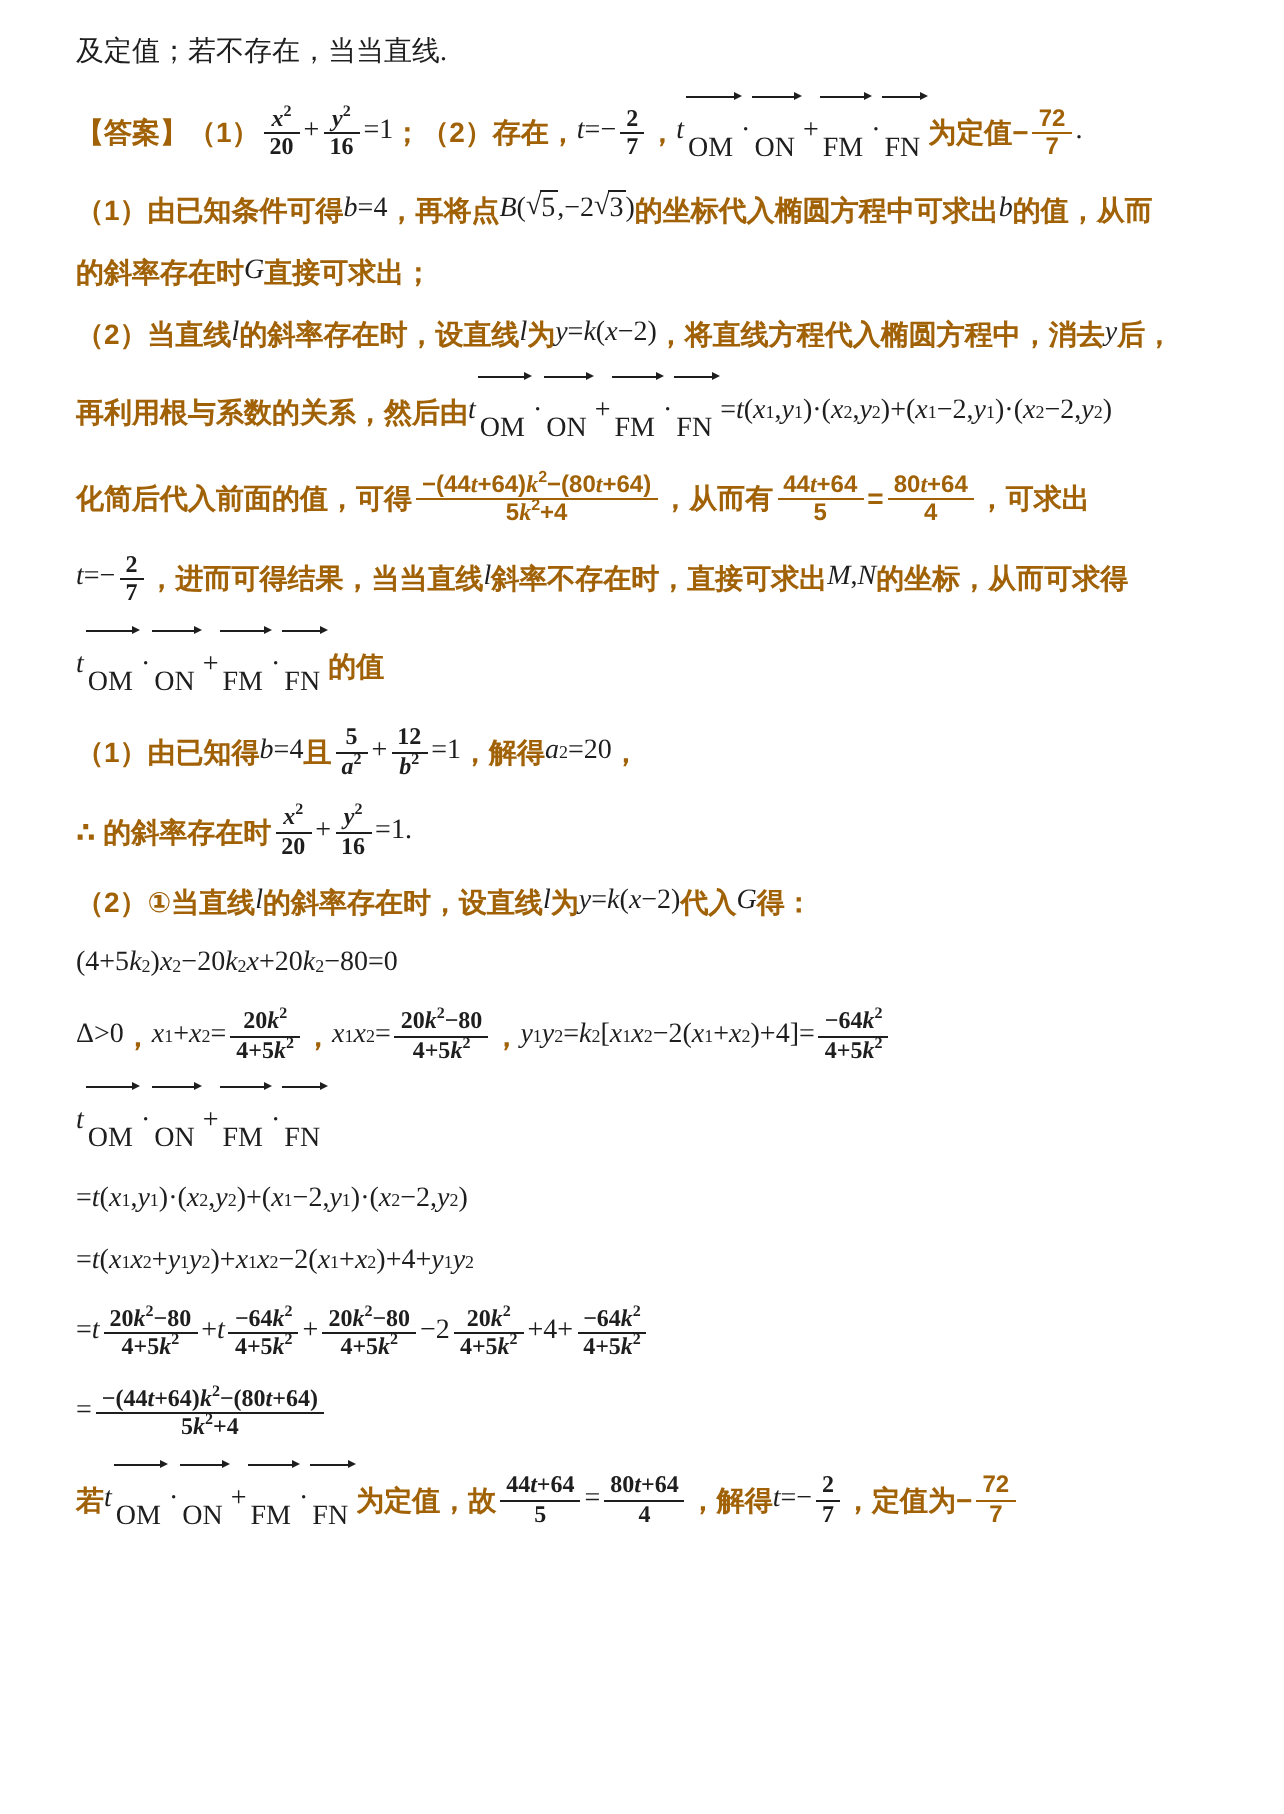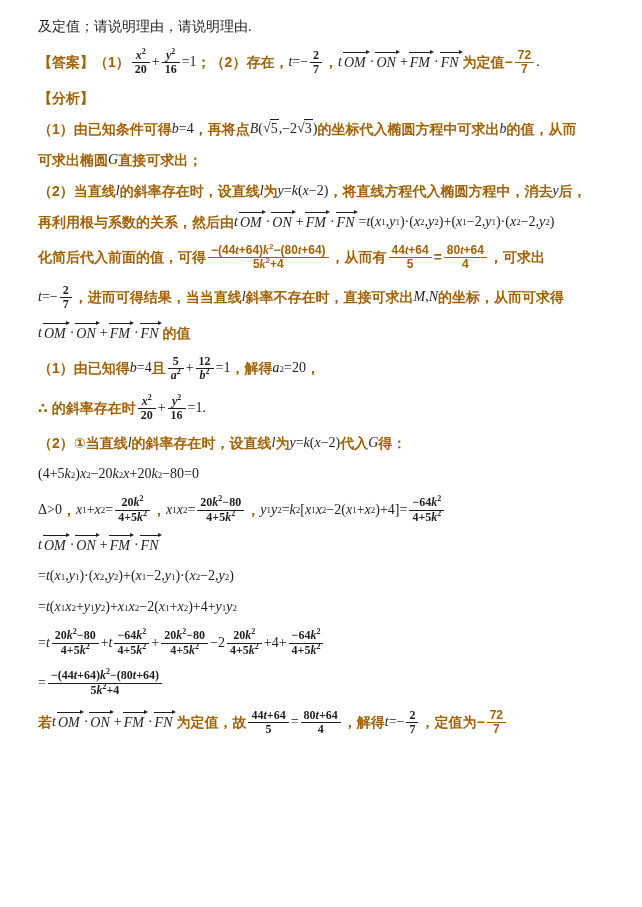--- a/index.html
+++ b/index.html
@@ -19,39 +19,38 @@
   .it{font-style:italic;font-family:"Liberation Serif","DejaVu Serif",serif;}
   sup,sub{line-height:0;font-size:9px;}
   sup{vertical-align:super;}
   sub{vertical-align:sub;}
   
   .frac{display:inline-block;vertical-align:middle;text-align:center;margin:1px 2px;line-height:1.12;font-weight:bold;}
   .frac .fn,.frac .fd{display:block;font-size:12px;padding:0 3px;}
   .frac .fd{border-top:1px solid currentColor;}
   .frac sup,.frac sub{font-size:8px;}
   
-  .vec{position:relative;display:inline-block;font-style:italic;padding:2px 3px 0 1px;margin:0 1px;}
+  .vec{position:relative;display:inline-block;padding:18px 3px 0 1px;margin:0 1px;}
   .vec::before{content:"";position:absolute;left:0;right:3px;top:0;border-top:1px solid currentColor;}
   .vec::after{content:"";position:absolute;right:-1px;top:-2px;width:0;height:0;
     border-top:2.5px solid transparent;border-bottom:2.5px solid transparent;border-left:4px solid currentColor;}
   
   .sq{display:inline-flex;align-items:flex-start;}
   .sq .rad{margin-right:-1px;}
   .sq .sqb{border-top:1px solid currentColor;padding:0 1px;}
 </style>
 </head>
 <body>
 
 <div class="page">
   <div id="doc">
-      <div class="line"><span class="seg">及定值；请说明理由，请说明理由.</span></div>
+      <div class="line"><span class="seg">及定值；若不存在，当当直线.</span></div>
       <div class="line"><span class="seg red">【答案】（1）</span><span class="seg"><span class="frac"><span class="fn"><i class="it">x</i><sup>2</sup></span><span class="fd">20</span></span></span><span class="seg">+</span><span class="seg"><span class="frac"><span class="fn"><i class="it">y</i><sup>2</sup></span><span class="fd">16</span></span></span><span class="seg">=1</span><span class="seg red">；（2）存在，</span><span class="seg"> <i class="it">t</i>=−</span><span class="seg"><span class="frac"><span class="fn">2</span><span class="fd">7</span></span></span><span class="seg red">，</span><span class="seg"> <i class="it">t</i><span class="vec">OM</span>·<span class="vec">ON</span>+<span class="vec">FM</span>·<span class="vec">FN</span> </span><span class="seg red">为定值−</span><span class="seg red"><span class="frac"><span class="fn">72</span><span class="fd">7</span></span></span><span class="seg">.</span></div>
-      <div class="line"><span class="seg red">【分析】</span></div>
       <div class="line"><span class="seg red">（1）由已知条件可得</span><span class="seg"><i class="it">b</i>=4</span><span class="seg red">，再将点</span><span class="seg"><i class="it">B</i>(<span class="sq"><span class="rad">√</span><span class="sqb">5</span></span>,−2<span class="sq"><span class="rad">√</span><span class="sqb">3</span></span>)</span><span class="seg red">的坐标代入椭圆方程中可求出</span><span class="seg"><i class="it">b</i></span><span class="seg red">的值，从而</span></div>
-      <div class="line"><span class="seg red">可求出椭圆</span><span class="seg"><i class="it">G</i></span><span class="seg red">直接可求出；</span></div>
+      <div class="line"><span class="seg red">的斜率存在时</span><span class="seg"><i class="it">G</i></span><span class="seg red">直接可求出；</span></div>
       <div class="line"><span class="seg red">（2）当直线</span><span class="seg"><i class="it">l</i></span><span class="seg red">的斜率存在时，设直线</span><span class="seg"><i class="it">l</i></span><span class="seg red">为</span><span class="seg"><i class="it">y</i>=<i class="it">k</i>(<i class="it">x</i>−2)</span><span class="seg red">，将直线方程代入椭圆方程中，消去</span><span class="seg"><i class="it">y</i></span><span class="seg red">后，</span></div>
       <div class="line"><span class="seg red">再利用根与系数的关系，然后由</span><span class="seg"><i class="it">t</i><span class="vec">OM</span>·<span class="vec">ON</span>+<span class="vec">FM</span>·<span class="vec">FN</span>=<i class="it">t</i>(<i class="it">x</i><sub>1</sub>,<i class="it">y</i><sub>1</sub>)·(<i class="it">x</i><sub>2</sub>,<i class="it">y</i><sub>2</sub>)+(<i class="it">x</i><sub>1</sub>−2,<i class="it">y</i><sub>1</sub>)·(<i class="it">x</i><sub>2</sub>−2,<i class="it">y</i><sub>2</sub>)</span></div>
       <div class="line"><span class="seg red">化简后代入前面的值，可得</span><span class="seg red"><span class="frac"><span class="fn">−(44<i class="it">t</i>+64)<i class="it">k</i><sup>2</sup>−(80<i class="it">t</i>+64)</span><span class="fd">5<i class="it">k</i><sup>2</sup>+4</span></span></span><span class="seg red">，从而有</span><span class="seg red"><span class="frac"><span class="fn">44<i class="it">t</i>+64</span><span class="fd">5</span></span></span><span class="seg red">=</span><span class="seg red"><span class="frac"><span class="fn">80<i class="it">t</i>+64</span><span class="fd">4</span></span></span><span class="seg red">，可求出</span></div>
       <div class="line"><span class="seg"><i class="it">t</i>=−</span><span class="seg"><span class="frac"><span class="fn">2</span><span class="fd">7</span></span></span><span class="seg red">，进而可得结果，当当直线</span><span class="seg"><i class="it">l</i></span><span class="seg red">斜率不存在时，直接可求出</span><span class="seg"><i class="it">M</i>,<i class="it">N</i></span><span class="seg red">的坐标，从而可求得</span></div>
       <div class="line"><span class="seg"><i class="it">t</i><span class="vec">OM</span>·<span class="vec">ON</span>+<span class="vec">FM</span>·<span class="vec">FN</span></span><span class="seg red">的值</span></div>
       <div class="line"><span class="seg red">（1）由已知得</span><span class="seg"><i class="it">b</i>=4</span><span class="seg red">且</span><span class="seg"><span class="frac"><span class="fn">5</span><span class="fd"><i class="it">a</i><sup>2</sup></span></span></span><span class="seg">+</span><span class="seg"><span class="frac"><span class="fn">12</span><span class="fd"><i class="it">b</i><sup>2</sup></span></span></span><span class="seg">=1</span><span class="seg red">，解得</span><span class="seg"><i class="it">a</i><sup>2</sup>=20</span><span class="seg red">，</span></div>
       <div class="line"><span class="seg red">∴ 的斜率存在时</span><span class="seg"><span class="frac"><span class="fn"><i class="it">x</i><sup>2</sup></span><span class="fd">20</span></span></span><span class="seg">+</span><span class="seg"><span class="frac"><span class="fn"><i class="it">y</i><sup>2</sup></span><span class="fd">16</span></span></span><span class="seg">=1.</span></div>
       <div class="line"><span class="seg red">（2）①当直线</span><span class="seg"><i class="it">l</i></span><span class="seg red">的斜率存在时，设直线</span><span class="seg"><i class="it">l</i></span><span class="seg red">为</span><span class="seg"><i class="it">y</i>=<i class="it">k</i>(<i class="it">x</i>−2)</span><span class="seg red">代入</span><span class="seg"><i class="it">G</i></span><span class="seg red">得：</span></div>
       <div class="line"><span class="seg">(4+5<i class="it">k</i><sup>2</sup>)<i class="it">x</i><sup>2</sup>−20<i class="it">k</i><sup>2</sup><i class="it">x</i>+20<i class="it">k</i><sup>2</sup>−80=0</span></div>
       <div class="line"><span class="seg">Δ&gt;0</span><span class="seg red">，</span><span class="seg"> <i class="it">x</i><sub>1</sub>+<i class="it">x</i><sub>2</sub>=</span><span class="seg"><span class="frac"><span class="fn">20<i class="it">k</i><sup>2</sup></span><span class="fd">4+5<i class="it">k</i><sup>2</sup></span></span></span><span class="seg red">，</span><span class="seg"> <i class="it">x</i><sub>1</sub><i class="it">x</i><sub>2</sub>=</span><span class="seg"><span class="frac"><span class="fn">20<i class="it">k</i><sup>2</sup>−80</span><span class="fd">4+5<i class="it">k</i><sup>2</sup></span></span></span><span class="seg red">，</span><span class="seg"> <i class="it">y</i><sub>1</sub><i class="it">y</i><sub>2</sub>=<i class="it">k</i><sup>2</sup>[<i class="it">x</i><sub>1</sub><i class="it">x</i><sub>2</sub>−2(<i class="it">x</i><sub>1</sub>+<i class="it">x</i><sub>2</sub>)+4]=</span><span class="seg"><span class="frac"><span class="fn">−64<i class="it">k</i><sup>2</sup></span><span class="fd">4+5<i class="it">k</i><sup>2</sup></span></span></span></div>

